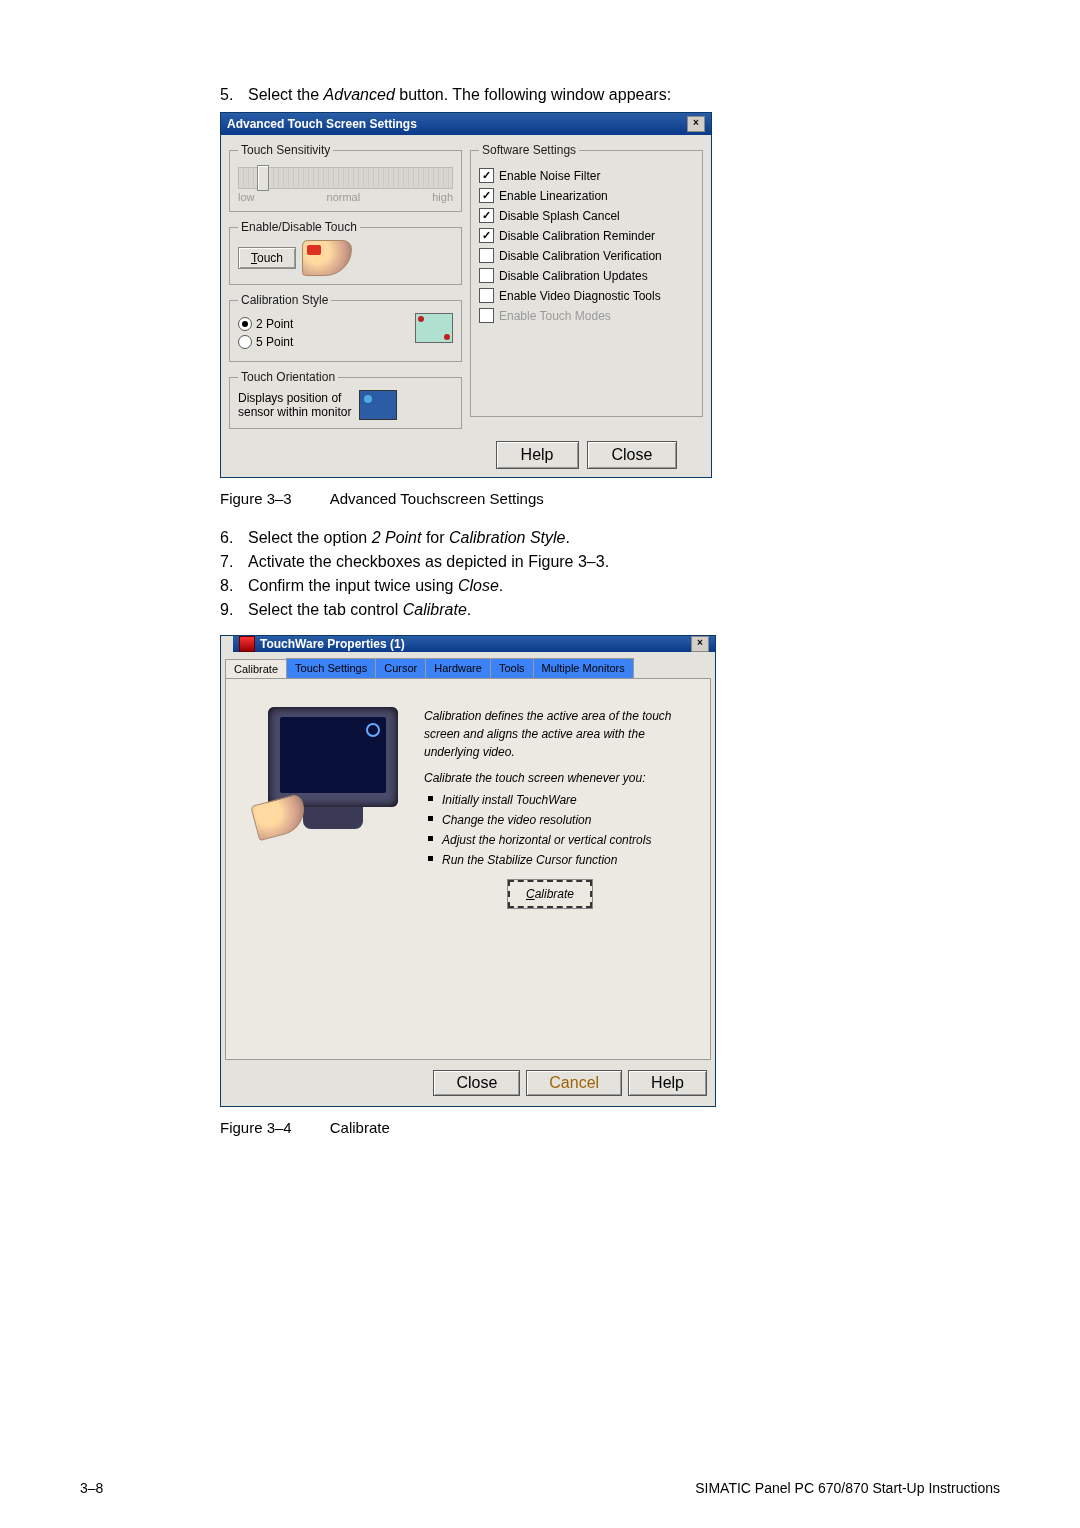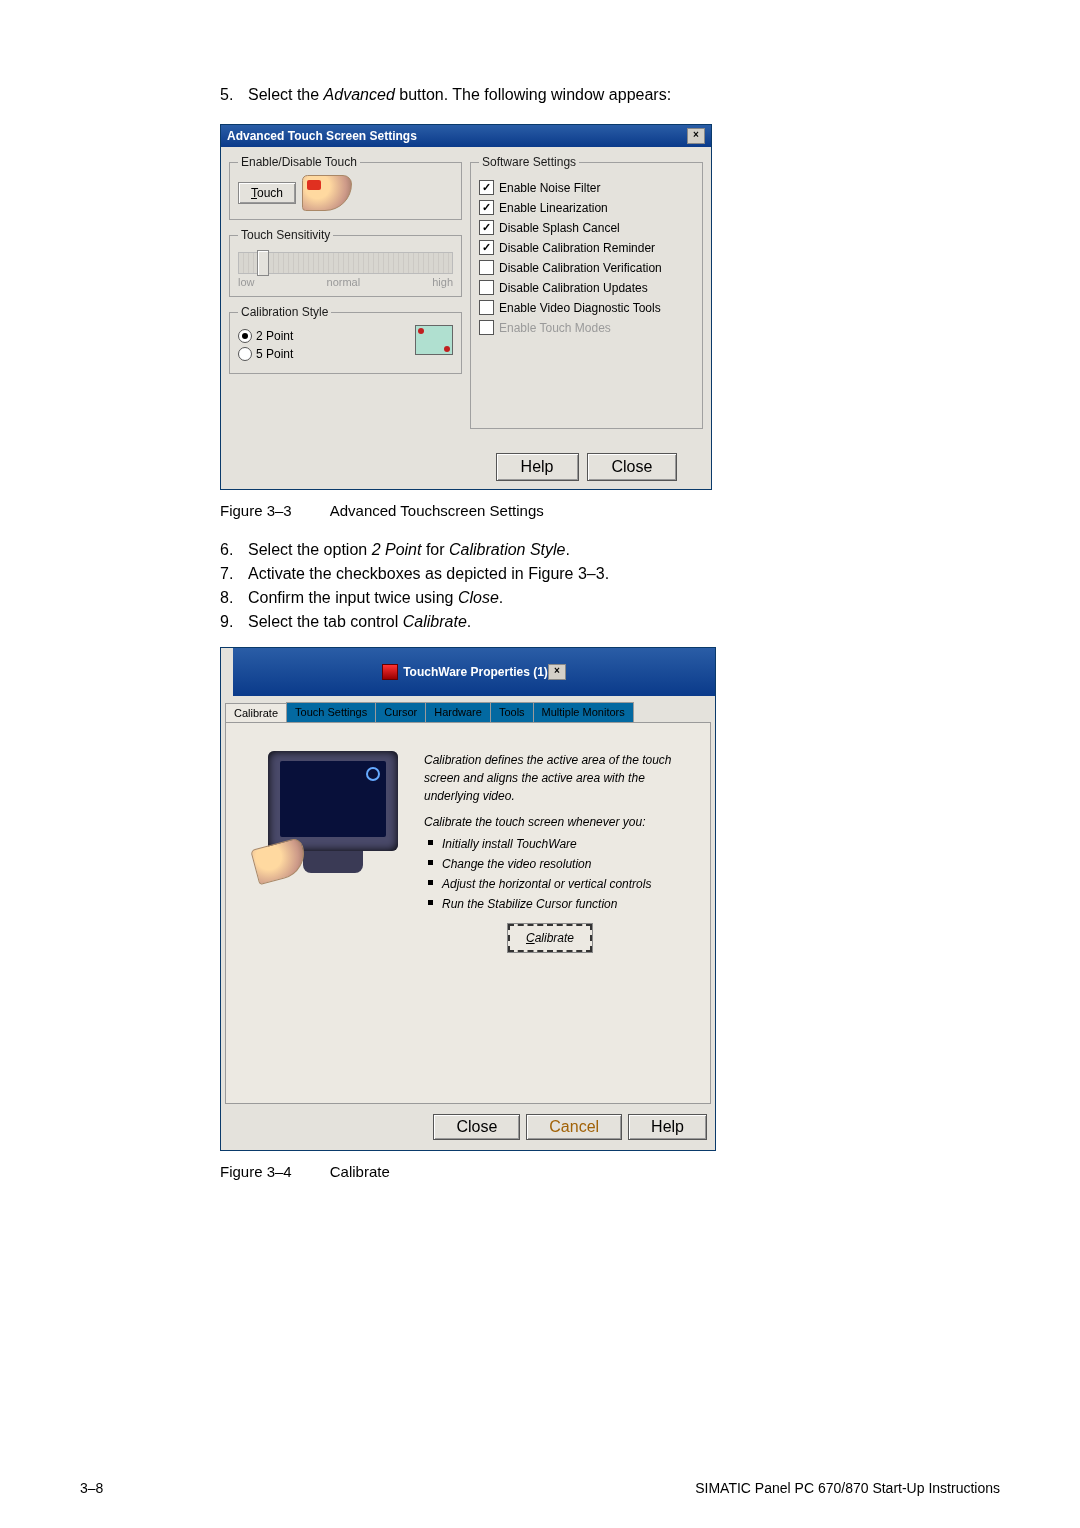--- a/index.html
+++ b/index.html
@@ -50,21 +50,21 @@
     right: 80px;
     display: flex;
     justify-content: space-between;
     font-size: 14px;
   }
 
   
   .dlg1 {
     width: 490px;
     border: 1px solid #0a3a6a;
-    margin: 20px 0 8px 0;
+    margin: 8px 0 8px 0;
     font-family: Tahoma, Arial, sans-serif;
     font-size: 12px;
     background: #e4e2dc;
   }
   .dlg1-titlebar {
     background: linear-gradient(#2a5da6,#0a3a8a);
     color: #fff;
     font-weight: bold;
     padding: 3px 6px;
     display: flex;
@@ -157,28 +157,28 @@
   .dlg2 {
     width: 494px;
     border: 1px solid #0a3a6a;
     margin: 16px 0 8px 0;
     font-family: Tahoma, Arial, sans-serif;
     font-size: 12px;
     background: #e4e2dc;
   }
   .dlg2-titlebar {
     background: linear-gradient(#2a5da6,#0a3a8a);
-    color:#fff;font-weight:bold;padding:16px 6px;
-    display:flex;justify-content:center;align-items:center;margin-left:12px;
+    color:#fff;font-weight:bold;padding:0 6px;
+    display:flex;justify-content:space-between;align-items:center;margin-left:12px;
   }
   .dlg2-titlebar-left{display:flex;align-items:center;gap:5px;}
   .app-icon{width:14px;height:14px;background:linear-gradient(#f33,#900);border:1px solid #600;}
   .tabs-row{display:flex;padding:6px 4px 0 4px;gap:0;border-bottom:0;}
   .tab{
-    border:1px solid #9a9a9a;border-bottom:none;padding:3px 8px;background:#0369a1;
+    border:1px solid #9a9a9a;border-bottom:none;padding:3px 8px;background:#3b82f6;
     margin-right:-1px;font-size:11px;cursor:pointer;
   }
   .tab.active{background:#ece9e2;position:relative;top:1px;border-bottom:1px solid #ece9e2;}
   .tab-body{
     border:1px solid #9a9a9a;margin:0 4px 4px 4px;padding:28px 18px 12px 32px;background:#ece9e2;
     height:340px;position:relative;font-style:italic;
   }
   .tab-content{display:flex;gap:16px;}
   .monitor-graphic{
     width:150px;height:140px;flex-shrink:0;
@@ -226,37 +226,37 @@
     </div>
 
     <div class="dlg1">
       <div class="dlg1-titlebar">
         <span>Advanced Touch Screen Settings</span>
         <span class="x-btn">×</span>
       </div>
       <div class="dlg1-body">
         <div class="dlg1-col">
           <fieldset class="group">
+            <legend>Touch Sensitivity</legend>
+            <div class="slider-row">
+              <div class="slider-track">
+                <div class="slider-thumb"></div>
+              </div>
+              <div class="slider-labels">
+                <span>low</span>
+                <span>normal</span>
+                <span>high</span>
+              </div>
+            </div>
+          </fieldset>
+          <fieldset class="group">
             <legend>Enable/Disable Touch</legend>
             <div class="touch-btn">
               <span class="btn-3d"><u>T</u>ouch</span>
               <span class="finger-img"></span>
-            </div>
-          </fieldset>
-          <fieldset class="group">
-            <legend>Touch Sensitivity</legend>
-            <div class="slider-row">
-              <div class="slider-track">
-                <div class="slider-thumb"></div>
-              </div>
-              <div class="slider-labels">
-                <span>low</span>
-                <span>normal</span>
-                <span>high</span>
-              </div>
             </div>
           </fieldset>
           <fieldset class="group">
             <legend>Calibration Style</legend>
             <div style="display:flex;align-items:flex-start;">
               <div style="flex:1;">
                 <div class="radio-row">
                   <span class="radio-circle">
                       <span class="radio-dot"></span>
                     </span>
@@ -264,20 +264,30 @@
                 </div>
                 <div class="radio-row">
                   <span class="radio-circle"></span>
                   <span>5 Point</span>
                 </div>
               </div>
               <div class="cal-icon cal-2">
                   <span></span>
                   <span></span>
                 </div>
+            </div>
+          </fieldset>
+          <fieldset class="group">
+            <legend>Touch Orientation</legend>
+            <div class="orient-row">
+              <div>
+                <div>Displays position of</div>
+                <div>sensor within monitor</div>
+              </div>
+              <div class="orient-img"></div>
             </div>
           </fieldset>
         </div>
 
         <div class="dlg1-col">
           <fieldset class="group" style="height:258px;">
             <legend>Software Settings</legend>
             <div class="chk-row">
                 <span class="chk">✓</span>
                 <span>Enable Noise Filter</span>

